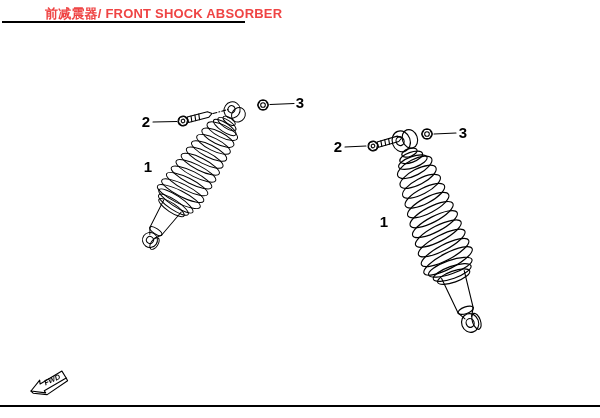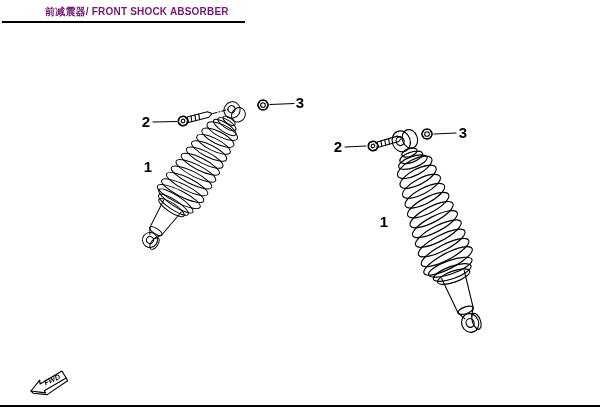--- a/index.html
+++ b/index.html
@@ -5,21 +5,21 @@
   html,body{margin:0;padding:0;background:#fff;}
   #page{
     position:relative;
     width:600px;height:418px;
     background:#fff;
     font-family:"Liberation Sans", sans-serif;
     overflow:hidden;
   }
   #title{
     position:absolute;left:45px;top:5px;
-    font-size:10px;font-weight:bold;color:#701a75;
+    font-size:13px;font-weight:bold;color:#ef4444;
     letter-spacing:0.2px;white-space:nowrap;
   }
   #title-rule{
     position:absolute;left:2px;top:21px;width:243px;height:2px;background:#000;
   }
   #bottom-rule{
     position:absolute;left:0;top:405px;width:600px;height:2px;background:#000;
   }
   svg{position:absolute;left:0;top:0;}
   .ln{stroke:#000;fill:none;stroke-width:1.1;stroke-linecap:round;stroke-linejoin:round;}

